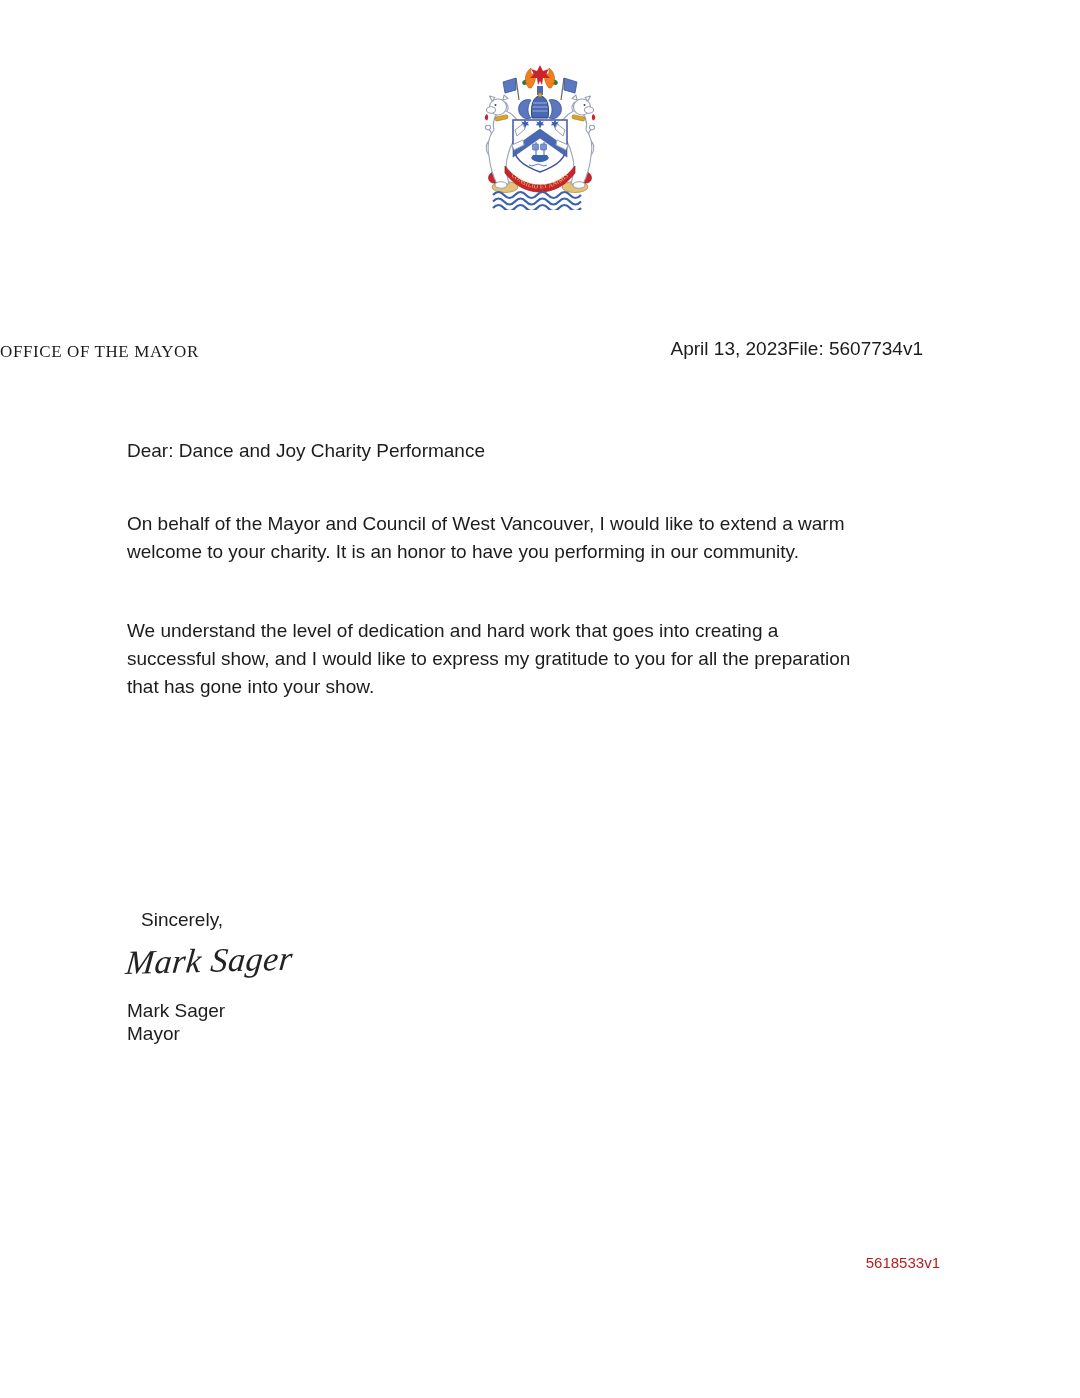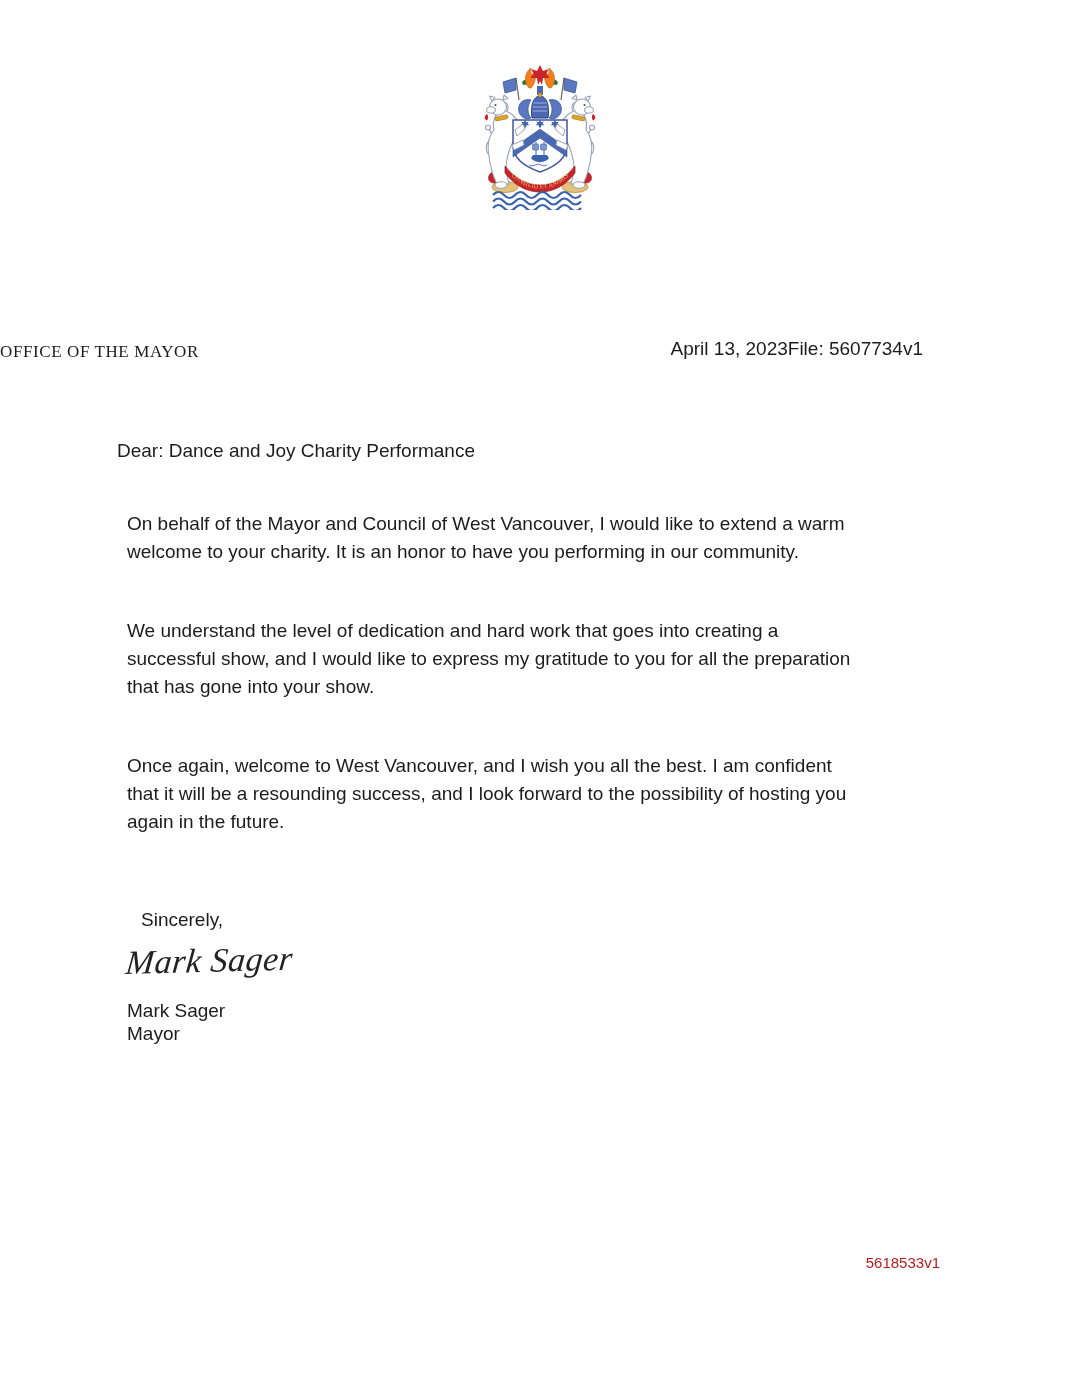--- a/index.html
+++ b/index.html
@@ -23,21 +23,21 @@
   }
   .office-line{
     position:absolute;top:297px;left:0;width:100%;text-align:left;
     font-family:"Liberation Serif",serif;font-size:17px;letter-spacing:0.6px;color:#1b1b1b;margin-top:45px;
   }
   .meta-row{
     position:absolute;top:337px;left:127px;right:157px;
     display:flex;justify-content:flex-end;
     font-size:19px;line-height:24px;
   }
-  .salutation{position:absolute;top:437px;left:117px;font-size:19px;line-height:28px;}
+  .salutation{position:absolute;top:437px;left:127px;font-size:19px;line-height:28px;}
   .para{
     position:absolute;left:127px;width:822px;
     font-size:19px;line-height:28px;white-space:pre-line;
   }
   .para-1{top:510px;}
   .para-2{top:617px;}
   .para-3{top:752px;}
   .closing{position:absolute;top:906px;left:141px;font-size:19px;line-height:28px;}
   .signature{
     position:absolute;top:944px;left:124px;
@@ -157,23 +157,20 @@
     <span>April 13, 2023</span>
     <span>File: 5607734v1</span>
   </div>
 
   <div class="salutation">Dear: Dance and Joy Charity Performance</div>
   <div class="para para-1">On behalf of the Mayor and Council of West Vancouver, I would like to extend a warm
 welcome to your charity. It is an honor to have you performing in our community.</div>
   <div class="para para-2">We understand the level of dedication and hard work that goes into creating a
 successful show, and I would like to express my gratitude to you for all the preparation
 that has gone into your show.</div>
-  <div class="para para-3">Once again, welcome to West Vancouver, and I wish you all the best. I am confident
-that it will be a resounding success, and I look forward to the possibility of hosting you
-again in the future.</div>
 
   <div class="closing">Sincerely,</div>
   <div class="signature">Mark Sager</div>
   <div class="signer-name">Mark Sager</div>
   <div class="signer-title">Mayor</div>
 
   <div class="doc-number">5618533v1</div>
 
 </div>
 

